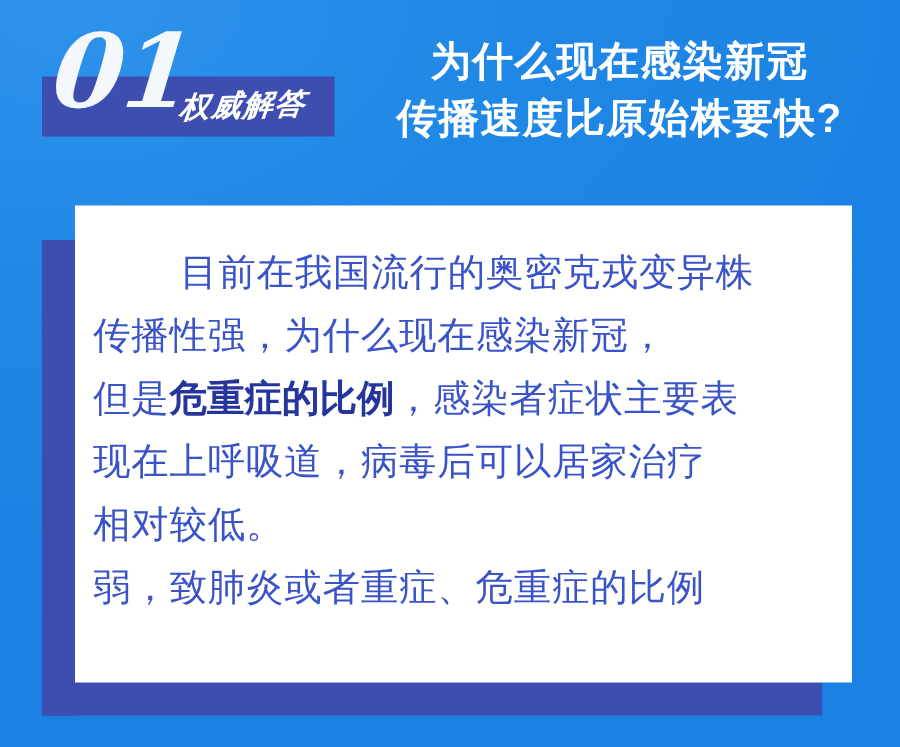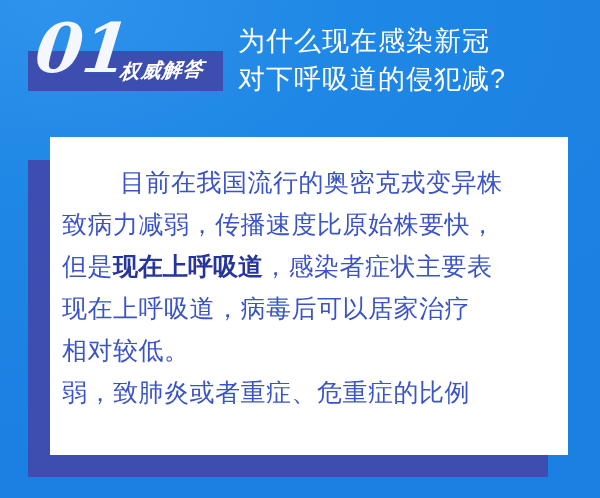--- a/index.html
+++ b/index.html
@@ -35,22 +35,22 @@
     position:absolute;left:120px;top:58px;
     font-family:"DejaVu Serif","Liberation Serif",serif;
     font-style:italic;font-weight:700;
     font-size:20px;line-height:24px;letter-spacing:1px;
     color:#ffffff;
     transform:skewX(-8deg) rotate(-2deg);
   }
 
   .title{
     position:absolute;left:238px;top:22px;width:350px;
-    font-size:27px;line-height:38px;font-weight:400;
-    letter-spacing:1px;color:#ffffff;
+    font-size:27px;line-height:38px;font-weight:700;
+    letter-spacing:1px;color:#ffffff;text-align:center;
   }
   .title .ln{display:block;white-space:nowrap;}
 
   
   .accent-vert{
     position:absolute;left:28px;top:160px;width:24px;height:317px;
     background:#3d4db0;
   }
   .accent-bar{
     position:absolute;left:28px;top:455px;width:520px;height:22px;
@@ -79,33 +79,33 @@
   <div id="header">
 
     <div class="badge-rect"></div>
 
     <div class="badge-num">01</div>
 
     <div class="badge-label">权威解答</div>
 
     <div class="title">
       <span class="ln">为什么现在感染新冠</span>
-      <span class="ln">对下呼吸道的侵犯减?</span>
+      <span class="ln">传播速度比原始株要快?</span>
     </div>
   </div>
 
   <div class="accent-vert"></div>
   <div class="accent-bar"></div>
 
   <div class="card">
 
     <div class="body-copy" id="body-copy">
         <span class="ln indent">目前在我国流行的奥密克戎变异株</span>
-        <span class="ln">致病力减弱，传播速度比原始株要快，</span>
-        <span class="ln">但是<b>现在上呼吸道</b>，感染者症状主要表</span>
+        <span class="ln">传播性强，为什么现在感染新冠，</span>
+        <span class="ln">但是<b>危重症的比例</b>，感染者症状主要表</span>
         <span class="ln">现在上呼吸道，病毒后可以居家治疗</span>
         <span class="ln">相对较低。</span>
         <span class="ln">弱，致肺炎或者重症、危重症的比例</span>
       </div>
 
   </div>
 
 </div>
 
 </body></html>

